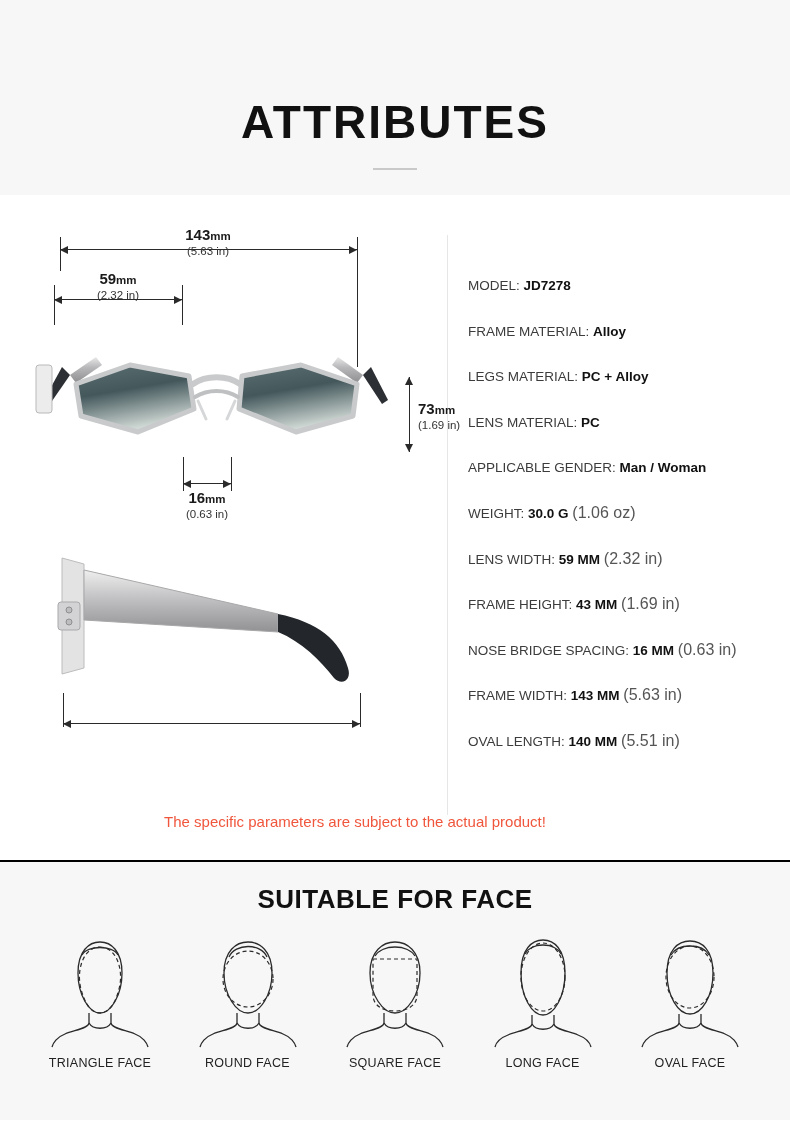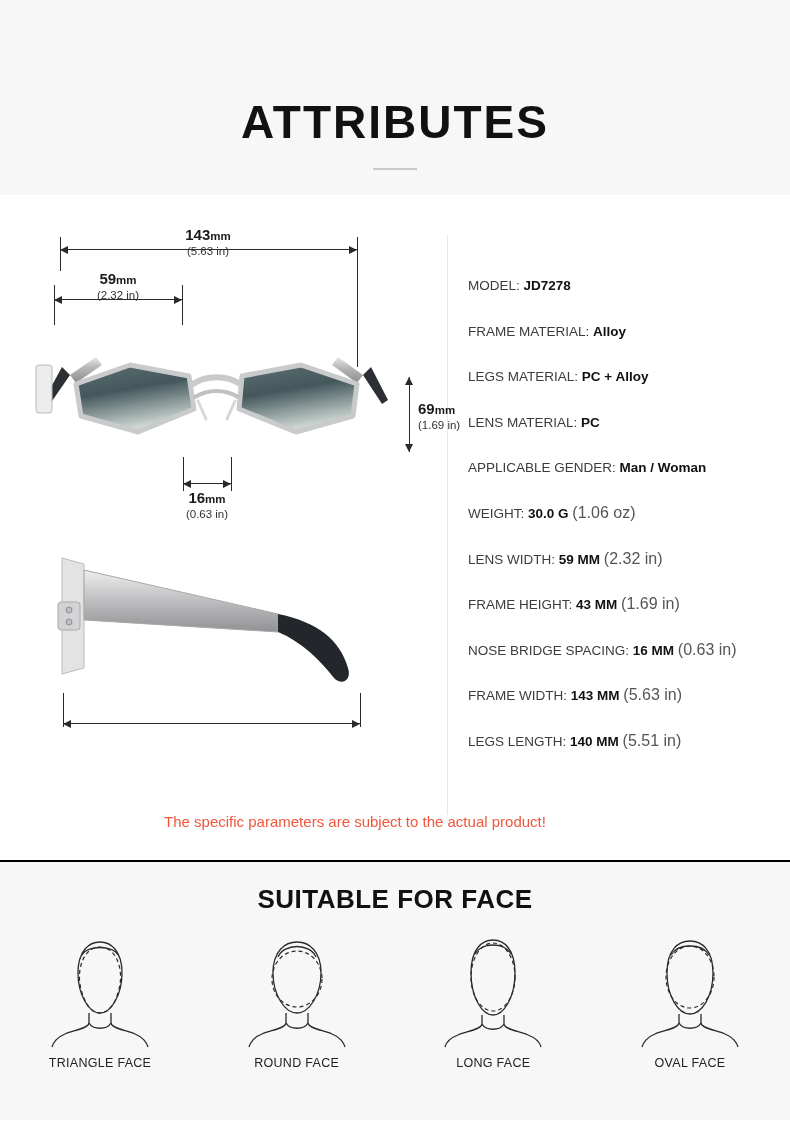--- a/index.html
+++ b/index.html
@@ -255,21 +255,21 @@
     <div class="arrow arrow-r" style="left:174px; top:101px;"></div>
     <div class="dim-txt" style="left:58px; top:76px; width:120px;">
       <span class="mm">59</span><span class="unit">mm</span>
       <span class="inch">(2.32 in)</span>
     </div>
 
     <div class="line-v" style="left:409px; top:182px; width:1px; height:75px;"></div>
     <div class="arrow arrow-u" style="left:405px; top:182px;"></div>
     <div class="arrow arrow-d" style="left:405px; top:249px;"></div>
     <div class="dim-txt" style="left:418px; top:206px; width:60px; text-align:left;">
-      <span class="mm">69</span><span class="unit">mm</span>
+      <span class="mm">73</span><span class="unit">mm</span>
       <span class="inch">(1.69 in)</span>
     </div>
 
     <div class="line-v" style="left:183px; top:262px; height:34px;"></div>
     <div class="line-v" style="left:231px; top:262px; height:34px;"></div>
     <div class="line-h" style="left:183px; top:288px; width:48px;"></div>
     <div class="arrow arrow-l" style="left:183px; top:285px;"></div>
     <div class="arrow arrow-r" style="left:223px; top:285px;"></div>
     <div class="dim-txt" style="left:147px; top:295px; width:120px;">
       <span class="mm">16</span><span class="unit">mm</span>
@@ -388,21 +388,21 @@
         <span class="attr-label">NOSE BRIDGE SPACING:</span>
         <span class="attr-value">16 MM</span>
         <span class="attr-alt">(0.63 in)</span>
       </div>
       <div class="attr-row">
         <span class="attr-label">FRAME WIDTH:</span>
         <span class="attr-value">143 MM</span>
         <span class="attr-alt">(5.63 in)</span>
       </div>
       <div class="attr-row">
-        <span class="attr-label">LEGS LENGTH:</span>
+        <span class="attr-label">OVAL LENGTH:</span>
         <span class="attr-value">140 MM</span>
         <span class="attr-alt">(5.51 in)</span>
       </div>
     </div>
 
   </div>
 
   <div class="disclaimer">The specific parameters are subject to the actual product!</div>
 
   <div class="face-area">
@@ -437,20 +437,36 @@
               <path d="M44,90 C48,97 62,97 66,90"></path>
             </g>
             <g fill="none" stroke="#2b2b2b" stroke-width="1.2" stroke-dasharray="4,3">
               <ellipse cx="55" cy="46" rx="25" ry="28"></ellipse>
             </g>
           </svg>
         </div>
         <div class="face-caption">ROUND FACE</div>
       </div>
 
+      <div class="face-item">
+        <div class="face-svg-wrap">
+          <svg width="110" height="115" viewBox="0 0 110 115" xmlns="http://www.w3.org/2000/svg">
+            <g fill="none" stroke="#2b2b2b" stroke-width="1.3">
+              <path d="M30,40 C30,18 43,9 55,9 C67,9 80,18 80,40 C80,62 67,80 55,80 C43,80 30,62 30,40"></path>
+              <path d="M35,23 C42,11 68,11 75,23"></path>
+              <path d="M44,80 L44,90 C44,95 30,97 20,101 C12,104 8,110 7,114 M66,80 L66,90 C66,95 80,97 90,101 C98,104 102,110 103,114"></path>
+              <path d="M44,90 C48,97 62,97 66,90"></path>
+            </g>
+            <g fill="none" stroke="#2b2b2b" stroke-width="1.2" stroke-dasharray="4,3">
+              <path d="M33,26 L77,26 L77,62 C77,72 68,78 55,78 C42,78 33,72 33,62 Z"></path>
+            </g>
+          </svg>
+        </div>
+        <div class="face-caption">SQUARE FACE</div>
+      </div>
 
       <div class="face-item">
         <div class="face-svg-wrap">
           <svg width="110" height="115" viewBox="0 0 110 115" xmlns="http://www.w3.org/2000/svg">
             <g fill="none" stroke="#2b2b2b" stroke-width="1.3">
               <path d="M33,40 C33,16 44,7 55,7 C66,7 77,16 77,40 C77,64 66,82 55,82 C44,82 33,64 33,40"></path>
               <path d="M37,21 C43,9 67,9 73,21"></path>
               <path d="M44,82 L44,91 C44,96 30,98 20,102 C12,105 8,110 7,114 M66,82 L66,91 C66,96 80,98 90,102 C98,105 102,110 103,114"></path>
               <path d="M44,91 C48,98 62,98 66,91"></path>
             </g>

